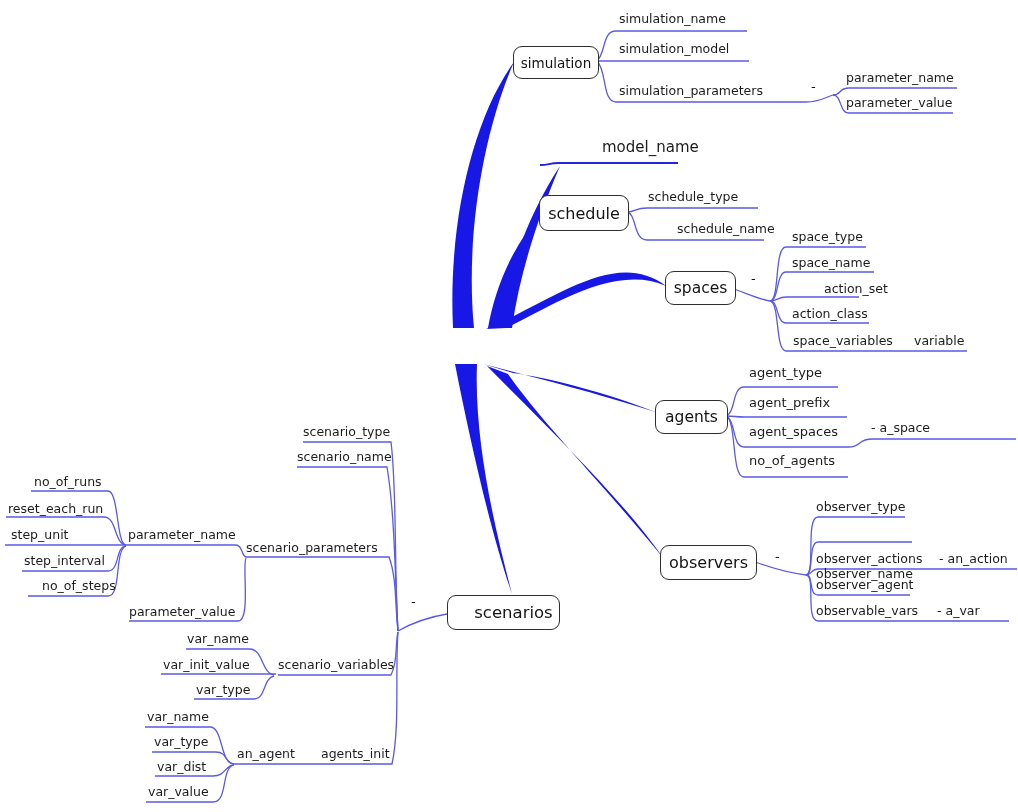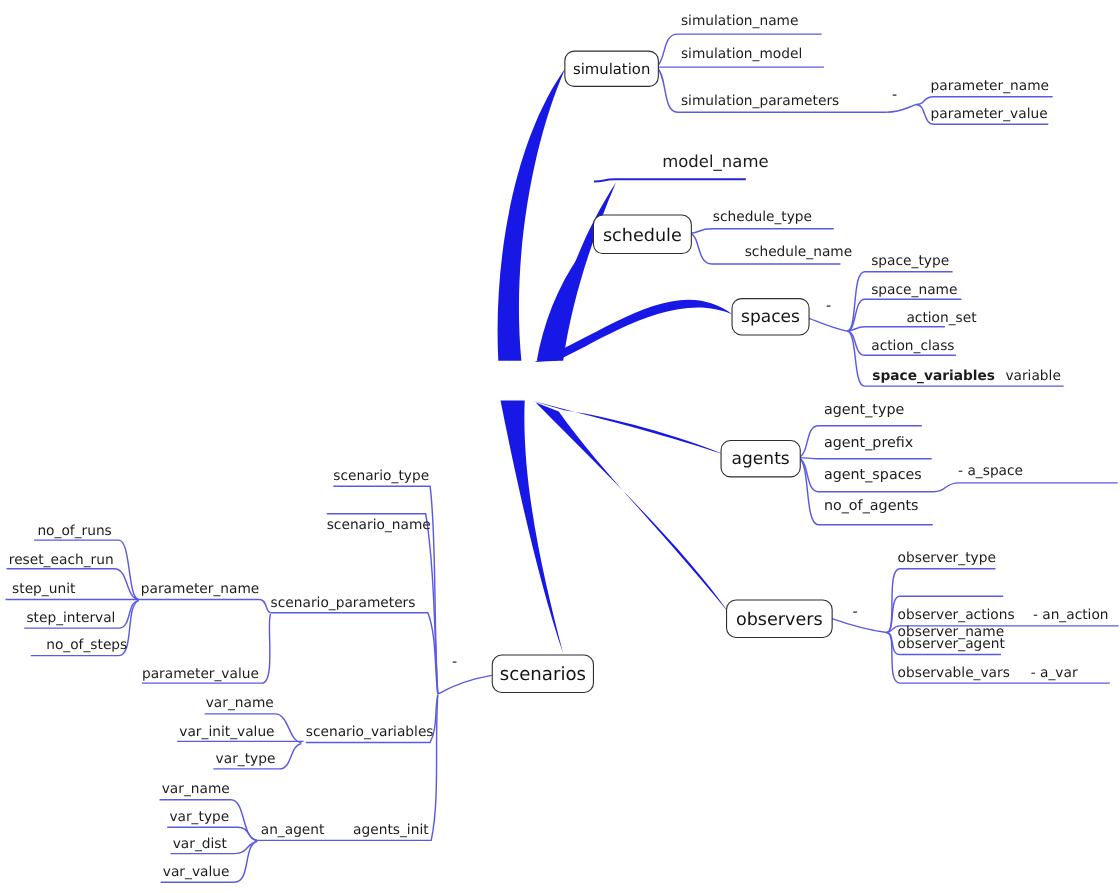--- a/index.html
+++ b/index.html
@@ -99,60 +99,60 @@
       <path d="M155,776 L213,776 C226,776 224,766 234,765"></path>
       <path d="M146,802 L213,802 C228,802 221,770 233,765"></path>
     </g>
   </svg>
 
   <div class="box" style="left:513px;top:46px;width:84px;height:31px;font-size:13.5px;">simulation</div>
   <div class="box" style="left:539px;top:195px;width:88px;height:34px;font-size:16px;">schedule</div>
   <div class="box" style="left:665px;top:271px;width:69px;height:32px;font-size:15.5px;">spaces</div>
   <div class="box" style="left:655px;top:400px;width:71px;height:32px;font-size:15.5px;">agents</div>
   <div class="box" style="left:660px;top:545px;width:95px;height:33px;font-size:16px;">observers</div>
-  <div class="box" style="left:447px;top:595px;width:91px;height:33px;font-size:16.5px;">scenarios</div>
+  <div class="box" style="left:447px;top:595px;width:91px;height:33px;font-size:16.5px;padding-left:20px;">scenarios</div>
 
   <div class="lf l1" style="left:558px;top:139px;margin-left:44px;">model_name</div>
 
   <div class="lf" style="left:619px;top:12px;">simulation_name</div>
   <div class="lf" style="left:619px;top:42px;">simulation_model</div>
   <div class="lf" style="left:619px;top:84px;">simulation_parameters</div>
   <div class="lf dash" style="left:811px;top:80px;">-</div>
   <div class="lf" style="left:846px;top:71px;">parameter_name</div>
   <div class="lf" style="left:846px;top:96px;">parameter_value</div>
 
   <div class="lf" style="left:648px;top:190px;">schedule_type</div>
   <div class="lf" style="left:650px;top:222px;margin-left:27px;">schedule_name</div>
 
   <div class="lf dash" style="left:751px;top:272px;">-</div>
   <div class="lf" style="left:792px;top:230px;">space_type</div>
   <div class="lf" style="left:792px;top:256px;">space_name</div>
   <div class="lf" style="left:792px;top:282px;margin-left:32px;">action_set</div>
   <div class="lf" style="left:792px;top:307px;">action_class</div>
-  <div class="lf" style="left:793px;top:334px;font-weight:bold;">space_variables</div>
+  <div class="lf" style="left:793px;top:334px;">space_variables</div>
   <div class="lf" style="left:914px;top:334px;">variable</div>
 
   <div class="lf lg" style="left:749px;top:366px;">agent_type</div>
   <div class="lf lg" style="left:749px;top:396px;">agent_prefix</div>
   <div class="lf lg" style="left:749px;top:425px;">agent_spaces</div>
   <div class="lf" style="left:871px;top:421px;">- a_space</div>
   <div class="lf lg" style="left:749px;top:454px;">no_of_agents</div>
 
   <div class="lf dash" style="left:775px;top:550px;">-</div>
   <div class="lf" style="left:816px;top:500px;">observer_type</div>
   <div class="lf" style="left:816px;top:526px;margin-top:41px;">observer_name</div>
   <div class="lf" style="left:816px;top:552px;">observer_actions</div>
   <div class="lf" style="left:939px;top:552px;">- an_action</div>
   <div class="lf" style="left:816px;top:578px;">observer_agent</div>
   <div class="lf" style="left:816px;top:604px;">observable_vars</div>
   <div class="lf" style="left:937px;top:604px;">- a_var</div>
 
   <div class="lf dash" style="left:411px;top:595px;">-</div>
   <div class="lf" style="left:303px;top:425px;">scenario_type</div>
-  <div class="lf" style="left:297px;top:470px;text-align:right;">scenario_name</div>
+  <div class="lf" style="left:297px;top:450px;text-align:right;">scenario_name</div>
   <div class="lf" style="left:246px;top:541px;">scenario_parameters</div>
   <div class="lf" style="left:128px;top:528px;">parameter_name</div>
   <div class="lf" style="left:34px;top:475px;">no_of_runs</div>
   <div class="lf" style="left:8px;top:502px;">reset_each_run</div>
   <div class="lf" style="left:11px;top:528px;">step_unit</div>
   <div class="lf" style="left:24px;top:554px;">step_interval</div>
   <div class="lf" style="left:42px;top:579px;">no_of_steps</div>
   <div class="lf" style="left:129px;top:605px;">parameter_value</div>
   <div class="lf" style="left:278px;top:658px;">scenario_variables</div>
   <div class="lf" style="left:187px;top:632px;">var_name</div>

